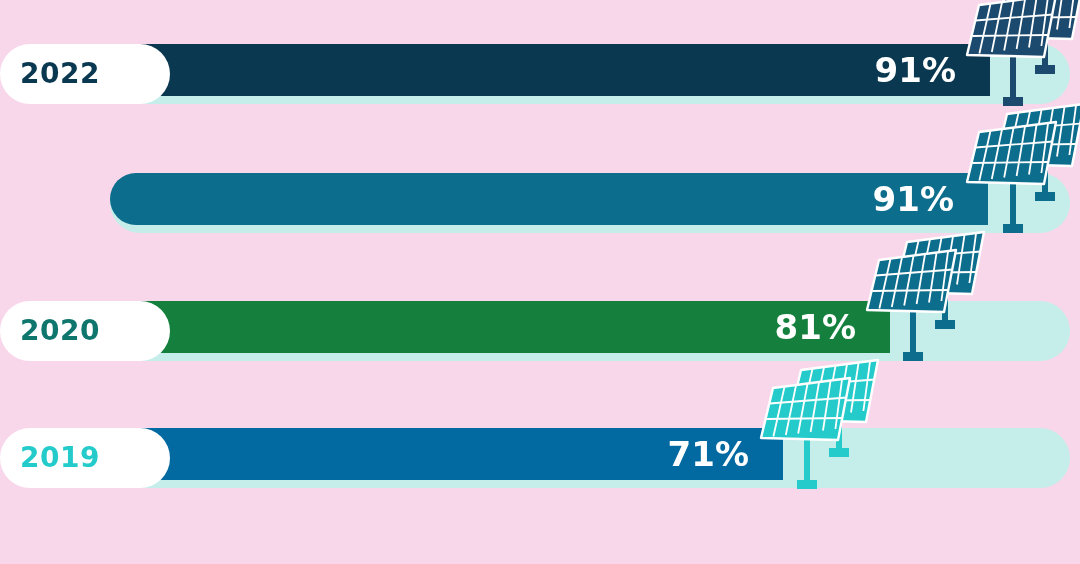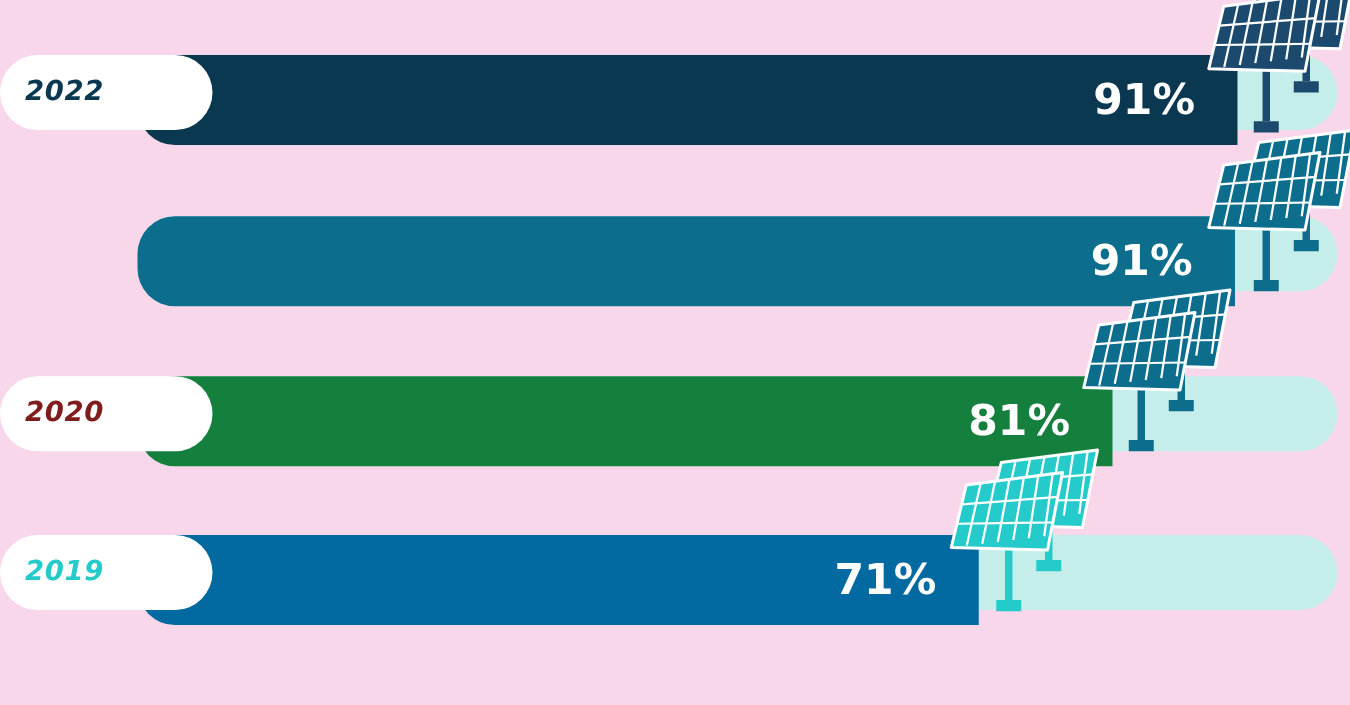--- a/index.html
+++ b/index.html
@@ -37,42 +37,41 @@
     height: 60px;
     width: 170px;
     background: #ffffff;
     border-radius: 30px;
     z-index: 4;
     display: flex;
     align-items: center;
   }
   .year-label {
     margin-left: 20px;
-    font-size: 22px;
+    font-size: 28px;
     font-weight: bold;
     letter-spacing: 0.5px;
     line-height: 1;
     font-family: "DejaVu Sans", "Liberation Sans", sans-serif;
-    font-style: italic;
   }
 
   
   .track {
     position: absolute;
     top: 0;
     height: 60px;
     border-radius: 30px;
     z-index: 1;
   }
 
   
   .fill {
     position: absolute;
     top: 0;
-    height: 72px;
+    height: 52px;
     border-radius: 30px 0 0 30px;
     z-index: 2;
     display: flex;
     align-items: center;
     justify-content: flex-end;
   }
   .pct {
     color: #ffffff;
     font-size: 34px;
     font-weight: bold;
@@ -159,21 +158,21 @@
       </g>
     </svg>
   </div>
 
   <div class="row" style="top:301px; width:1080px;">
     <div class="track" style="left:110px; width:960px; background:#c5eeea;"></div>
     <div class="fill" style="left:110px; width:780px; background:#15803d;">
       <span class="pct">81%</span>
     </div>
     <div class="year-pill">
-      <span class="year-label" style="color:#7f1d1d;">2020</span>
+      <span class="year-label" style="color:#0f766e;">2020</span>
     </div>
   </div>
   <div class="solar" style="left:862px; top:220px;">
     <svg width="130" height="145" viewBox="0 0 130 145" xmlns="http://www.w3.org/2000/svg">
       <g stroke="#ffffff" stroke-width="2.4" stroke-linejoin="round">
         <g fill="#0c6d8d" stroke="none">
           <rect x="48" y="70" width="6" height="62"></rect>
           <path d="M41 132 h20 v9 h-20 z"></path>
           <rect x="80" y="62" width="6" height="38"></rect>
           <path d="M73 100 h20 v9 h-20 z"></path>

